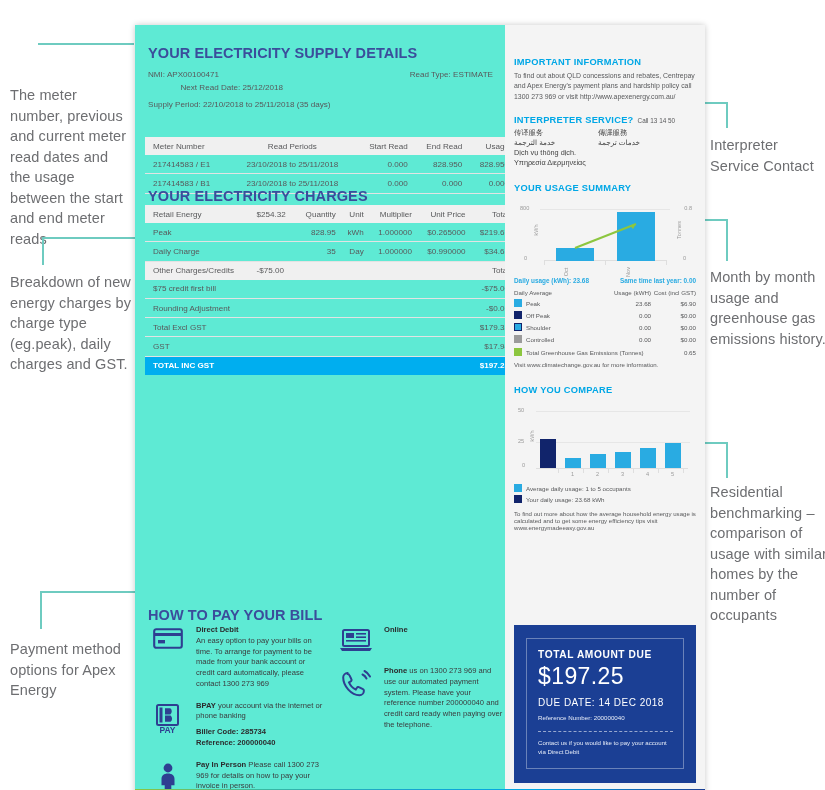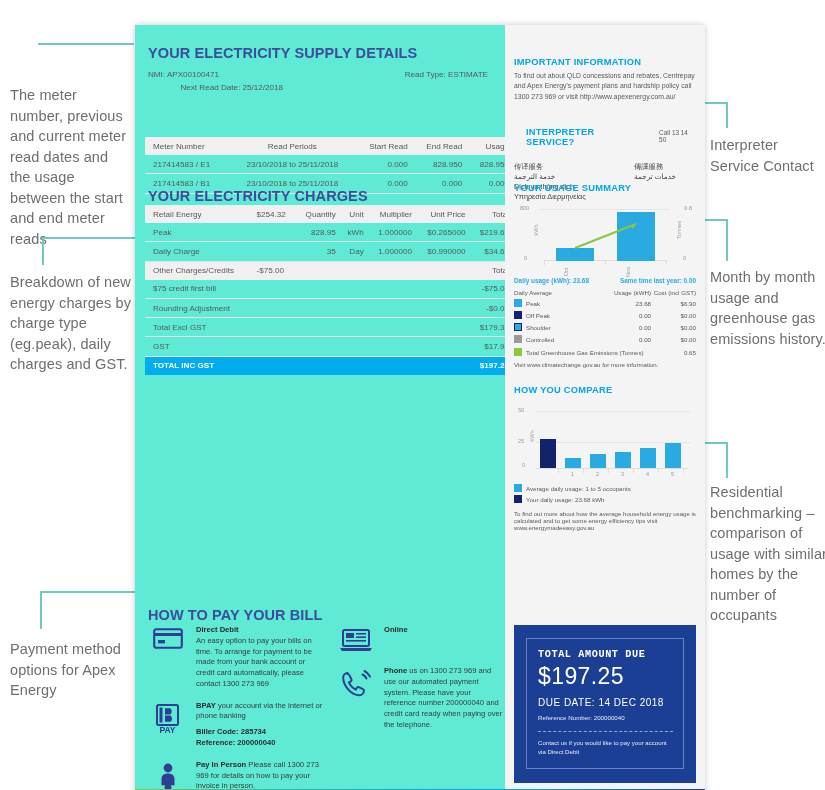--- a/index.html
+++ b/index.html
@@ -49,21 +49,21 @@
     margin:0; letter-spacing:.1px;
   }
   .sb-head {
     font-size:9.3px; font-weight:700; color:#00a7e6; letter-spacing:.25px;
     margin:0 0 4px 0;
   }
 
   
   .supply { position:absolute; left:13px; top:20px; width:345px; }
   .kv { font-size:8.1px; color:#58595b; line-height:1.62; }
-  .kv-row { display:flex; justify-content:flex-start; }
+  .kv-row { display:flex; justify-content:space-between; }
   .kv-left { width:205px; }
   .kv-right { text-align:right; width:135px; }
 
   
   table.t { border-collapse:collapse; width:100%; font-size:8.1px; }
   table.t td, table.t th { padding:4.6px 4px; font-weight:400; text-align:right; color:#58595b; }
   table.t th { color:#58595b; }
   table.t td:first-child, table.t th:first-child { text-align:left; padding-left:8px; }
   table.t td:last-child, table.t th:last-child { padding-right:6px; }
   tr.shade td, tr.shade th { background:#f0f0f0; }
@@ -84,21 +84,21 @@
   .pay-col.c2 { left:188px; width:168px; }
   .pay-item { display:flex; gap:8px; margin-bottom:11px; }
   .pay-ico { width:40px; flex:0 0 40px; display:flex; align-items:flex-start; justify-content:center; padding-top:3px; color:#2e3f91; }
   .pay-txt { font-size:7.6px; line-height:1.42; color:#3a3a3c; }
   .pay-txt b { color:#2b2b2d; font-weight:700; }
 
   
   .sb { position:absolute; left:9px; width:182px; }
   .sb-body { font-size:6.9px; line-height:1.5; color:#58595b; }
   .interp { font-size:7.3px; line-height:1.35; color:#444; }
-  .interp-row { display:flex;gap:36px; }
+  .interp-row { display:flex; }
   .interp-row span { display:inline-block; }
 
   
   .chart-box { position:relative; height:78px; margin-top:3px; }
   .gridline { position:absolute; left:26px; right:26px; height:1px; background:#e6e6e6; }
   .axlab { position:absolute; font-size:5.6px; color:#9a9a9a; }
   .rot { transform:rotate(-90deg); transform-origin:center; }
   .bar { position:absolute; background:#29abe2; bottom:14px; }
   .xtick { position:absolute; font-size:5.6px; color:#9a9a9a; bottom:0px; transform:rotate(-90deg); transform-origin:center; }
   .axline { position:absolute; background:#dedede; }
@@ -113,21 +113,21 @@
 
   
   .cmp-legend { font-size:6.2px; color:#58595b; display:flex; align-items:center; gap:4px; margin-top:3px; }
 
   
   .due {
     position:absolute; left:9px; width:182px;
     background:#1b3f94; color:#fff; padding:13px 12px 14px 12px;
   }
   .due-inner { border:1px solid rgba(255,255,255,.35); padding:10px 10px 11px 11px; }
-  .due-t { font-size:10.2px; font-weight:700; letter-spacing:.6px;font-family:Liberation Mono, monospace; }
+  .due-t { font-size:10.2px; font-weight:700; letter-spacing:.6px; }
   .due-amt { font-size:23px; font-weight:400; letter-spacing:.4px; margin-top:5px; line-height:1; }
   .due-date { font-size:10px; letter-spacing:.5px; margin-top:9px; }
   .due-ref { font-size:6.2px; margin-top:6px; color:#e6ecf8; }
   .due-hr { border-top:1px dashed rgba(255,255,255,.55); margin:10px 0 7px 0; }
   .due-foot { font-size:6.1px; line-height:1.45; color:#e6ecf8; }
 </style>
 </head>
 <body>
 
 <div class="annot" style="left:10px; top:85px; width:122px;">The meter number, previous and current meter read dates and the usage between the start and end meter reads</div>
@@ -168,20 +168,24 @@
 
     <div class="supply">
       <h1 class="sect">YOUR ELECTRICITY SUPPLY DETAILS</h1>
       <div class="kv" style="margin-top:7px;">
         <div class="kv-row">
           <div class="kv-left">NMI: APX00100471</div>
           <div class="kv-right">Read Type: ESTIMATE</div>
         </div>
         <div class="kv-row">
           <div class="kv-right">Next Read Date: 25/12/2018</div>
+        </div>
+        <div class="kv-row" style="margin-top:4px;">
+          <div class="kv-left">Supply Period: 22/10/2018 to 25/11/2018 (35 days)</div>
+          <div class="kv-right"></div>
         </div>
       </div>
     </div>
 
     <table class="t meter-tbl">
       <tbody>
           <tr class="shade line">
         <th>Meter Number</th>
         <th class="rp">Read Periods</th>
         <th>Start Read</th>
@@ -345,21 +349,21 @@
 
   <div class="sidebar">
 
     <div class="sb" style="top:32px;">
       <div class="sb-head">IMPORTANT INFORMATION</div>
       <div class="sb-body">To find out about QLD concessions and rebates, Centrepay and Apex Energy's payment plans and hardship policy call 1300 273 969 or visit http://www.apexenergy.com.au/</div>
     </div>
 
     <div class="sb" style="top:90px;">
       <div style="display:flex; align-items:baseline; gap:4px;">
-        <span class="sb-head" style="margin:12px;">INTERPRETER SERVICE?</span>
+        <span class="sb-head" style="margin:0;">INTERPRETER SERVICE?</span>
         <span style="font-size:6.4px; color:#58595b;">Call 13 14 50</span>
       </div>
       <div class="interp" style="margin-top:3px;">
         <div class="interp-row">
           <span style="width:84px;">传译服务</span>
           <span>傳譯服務</span>
         </div>
         <div class="interp-row">
           <span style="width:84px;">خدمة الترجمة</span>
           <span>خدمات ترجمة</span>

